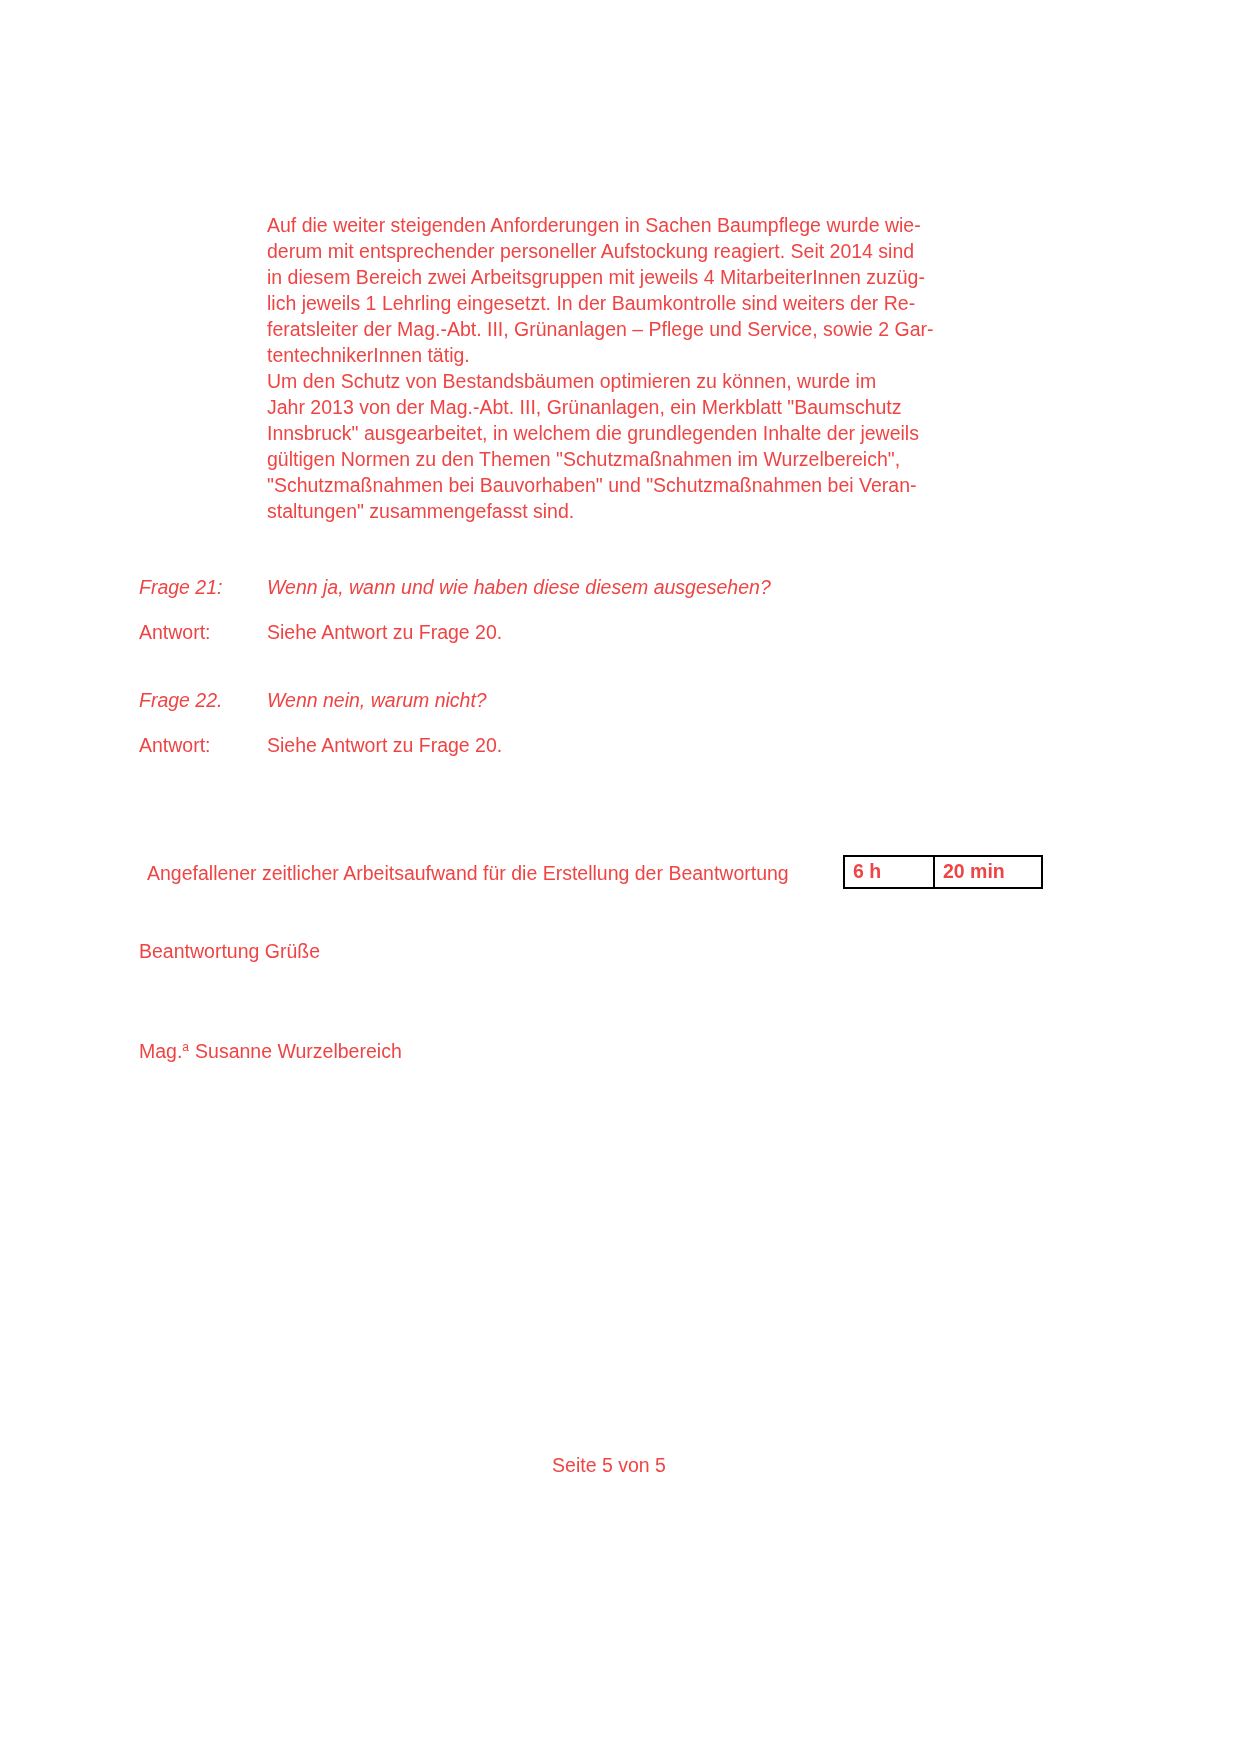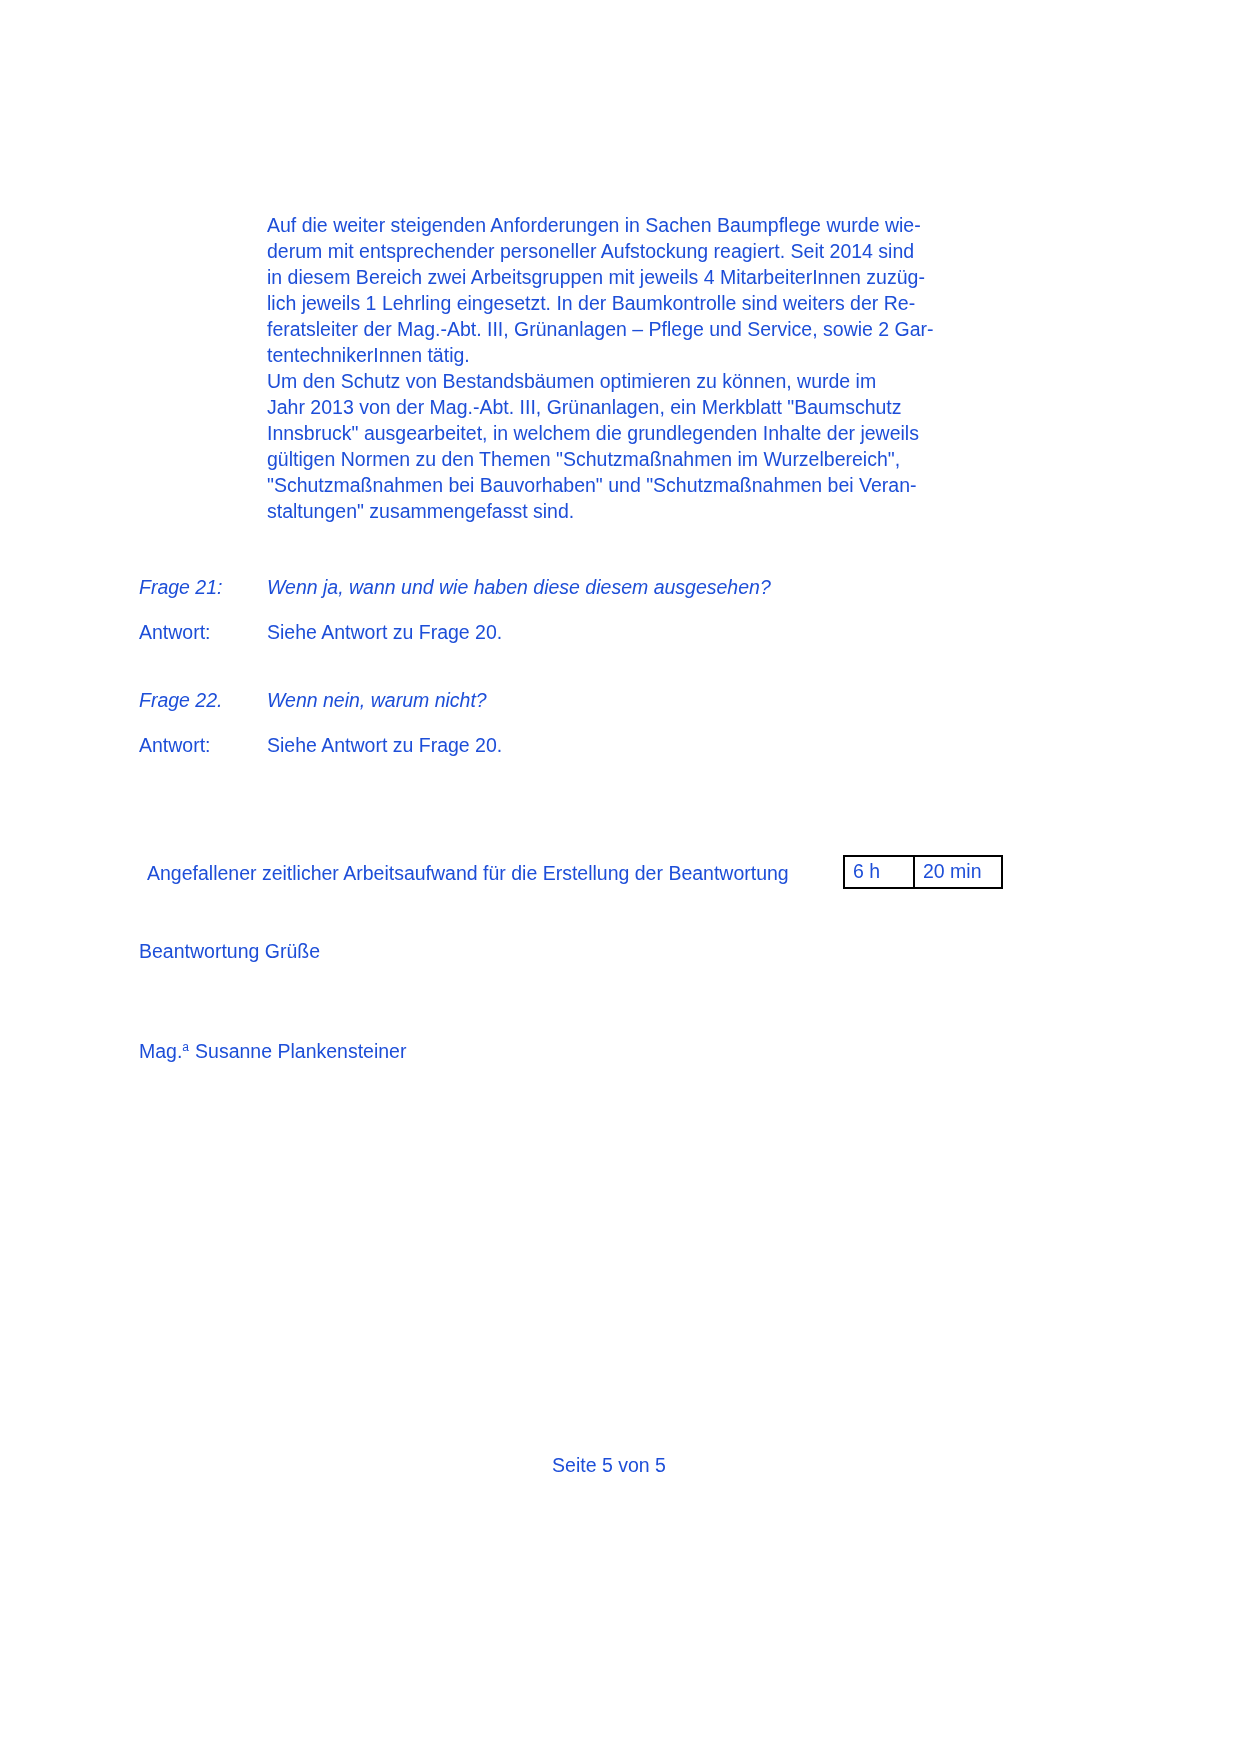--- a/index.html
+++ b/index.html
@@ -8,41 +8,42 @@
     background: #ffffff;
   }
   .page {
     position: relative;
     width: 1241px;
     height: 1755px;
     background: #ffffff;
     font-family: "Liberation Sans", "DejaVu Sans", sans-serif;
     font-size: 19.5px;
     line-height: 26px;
-    color: #1d4ed8;
+    color: #ef4444;
     overflow: hidden;
   }
   .abs { position: absolute; }
   .para { white-space: pre-line; }
   .italic { font-style: italic; }
   .qa-row { position: absolute; left: 139px; white-space: nowrap; }
   .qa-label {
     display: inline-block;
     width: 128px;
     vertical-align: top;
   }
   .effort-label { white-space: nowrap; }
   .effort-table {
     display: flex;
     border: 2px solid #000000;
     background: #ffffff;
   }
   .effort-table .cell {
-    padding: 1px 6px 3px 8px;
+    padding: 1px 26px 3px 8px;
     white-space: nowrap;
+    font-weight: bold;
   }
   .effort-table .cell-hours {
     width: 54px;
     border-right: 2px solid #000000;
   }
   .effort-table .cell-minutes {
     width: 72px;
   }
   .sig sup {
     font-size: 12px;
@@ -95,20 +96,20 @@
   <div class="abs effort-label" style="left:147px; top:860px;">Angefallener zeitlicher Arbeitsaufwand für die Erstellung der Beantwortung</div>
 
   <div class="abs effort-table" style="left:843px; top:855px;">
     <span class="cell cell-hours">6 h</span>
     <span class="cell cell-minutes">20 min</span>
   </div>
 
   <div class="abs" style="left:139px; top:938px;">Beantwortung Grüße</div>
 
   <div class="abs sig" style="left:139px; top:1038px;">
-    <span>Mag.</span><sup>a</sup><span class="sig-name">Susanne Plankensteiner</span>
+    <span>Mag.</span><sup>a</sup><span class="sig-name">Susanne Wurzelbereich</span>
   </div>
 
   <div class="abs footer-wrap">
     <span>Seite 5 von 5</span>
   </div>
 
 </div>
 
 </body></html>

